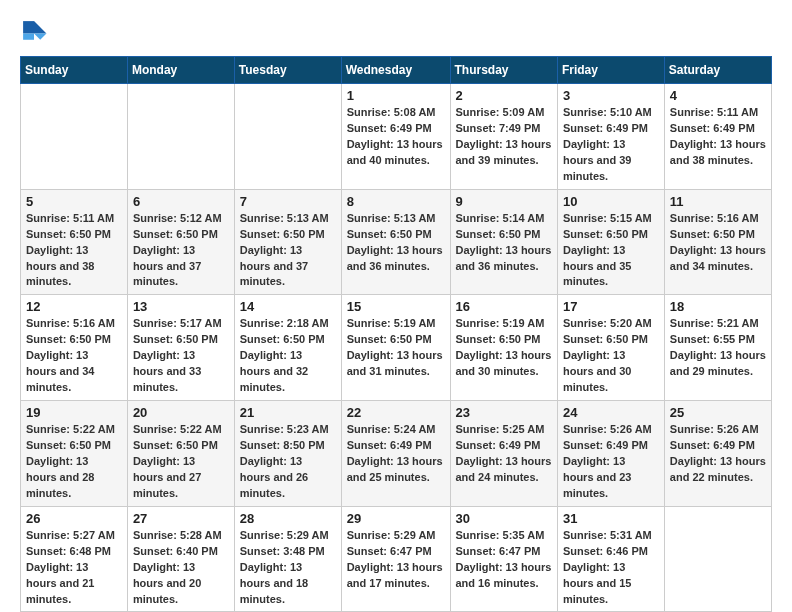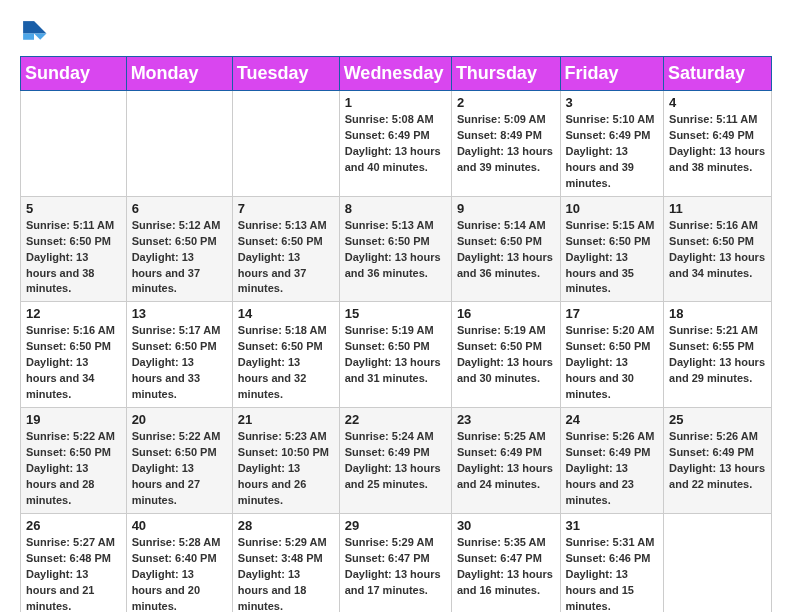--- a/index.html
+++ b/index.html
@@ -55,25 +55,25 @@
     .cal-subtitle {
       font-size: 15px;
       color: #444;
     }
     .calendar {
       width: 100%;
       border-collapse: collapse;
       font-size: 11px;
     }
     .calendar thead tr th {
-      background: #d946ef;
+      background: #0c4a6e;
       color: #fff;
       padding: 6px 4px;
       text-align: left;
-      font-size: 18px;
+      font-size: 12px;
       font-weight: bold;
       border: 1px solid #1a5fa8;
     }
     .calendar tbody tr td {
       vertical-align: top;
       border: 1px solid #ccc;
       padding: 4px 5px;
       width: 113px;
       min-height: 70px;
       background: #fff;
@@ -140,21 +140,21 @@
           <td>
             <div class="day-num">1</div>
             <div class="day-detail">Sunrise: 5:08 AM
 Sunset: 6:49 PM
 Daylight: 13 hours
 and 40 minutes.</div>
           </td>
           <td>
             <div class="day-num">2</div>
             <div class="day-detail">Sunrise: 5:09 AM
-Sunset: 8:49 PM
+Sunset: 7:49 PM
 Daylight: 13 hours
 and 39 minutes.</div>
           </td>
           <td>
             <div class="day-num">3</div>
             <div class="day-detail">Sunrise: 5:10 AM
 Sunset: 6:49 PM
 Daylight: 13 hours
 and 39 minutes.</div>
           </td>
@@ -227,21 +227,21 @@
           </td>
           <td>
             <div class="day-num">13</div>
             <div class="day-detail">Sunrise: 5:17 AM
 Sunset: 6:50 PM
 Daylight: 13 hours
 and 33 minutes.</div>
           </td>
           <td>
             <div class="day-num">14</div>
-            <div class="day-detail">Sunrise: 5:18 AM
+            <div class="day-detail">Sunrise: 2:18 AM
 Sunset: 6:50 PM
 Daylight: 13 hours
 and 32 minutes.</div>
           </td>
           <td>
             <div class="day-num">15</div>
             <div class="day-detail">Sunrise: 5:19 AM
 Sunset: 6:50 PM
 Daylight: 13 hours
 and 31 minutes.</div>
@@ -279,21 +279,21 @@
           <td>
             <div class="day-num">20</div>
             <div class="day-detail">Sunrise: 5:22 AM
 Sunset: 6:50 PM
 Daylight: 13 hours
 and 27 minutes.</div>
           </td>
           <td>
             <div class="day-num">21</div>
             <div class="day-detail">Sunrise: 5:23 AM
-Sunset: 10:50 PM
+Sunset: 8:50 PM
 Daylight: 13 hours
 and 26 minutes.</div>
           </td>
           <td>
             <div class="day-num">22</div>
             <div class="day-detail">Sunrise: 5:24 AM
 Sunset: 6:49 PM
 Daylight: 13 hours
 and 25 minutes.</div>
           </td>
@@ -321,21 +321,21 @@
         </tr>
         <tr>
           <td>
             <div class="day-num">26</div>
             <div class="day-detail">Sunrise: 5:27 AM
 Sunset: 6:48 PM
 Daylight: 13 hours
 and 21 minutes.</div>
           </td>
           <td>
-            <div class="day-num">40</div>
+            <div class="day-num">27</div>
             <div class="day-detail">Sunrise: 5:28 AM
 Sunset: 6:40 PM
 Daylight: 13 hours
 and 20 minutes.</div>
           </td>
           <td>
             <div class="day-num">28</div>
             <div class="day-detail">Sunrise: 5:29 AM
 Sunset: 3:48 PM
 Daylight: 13 hours

